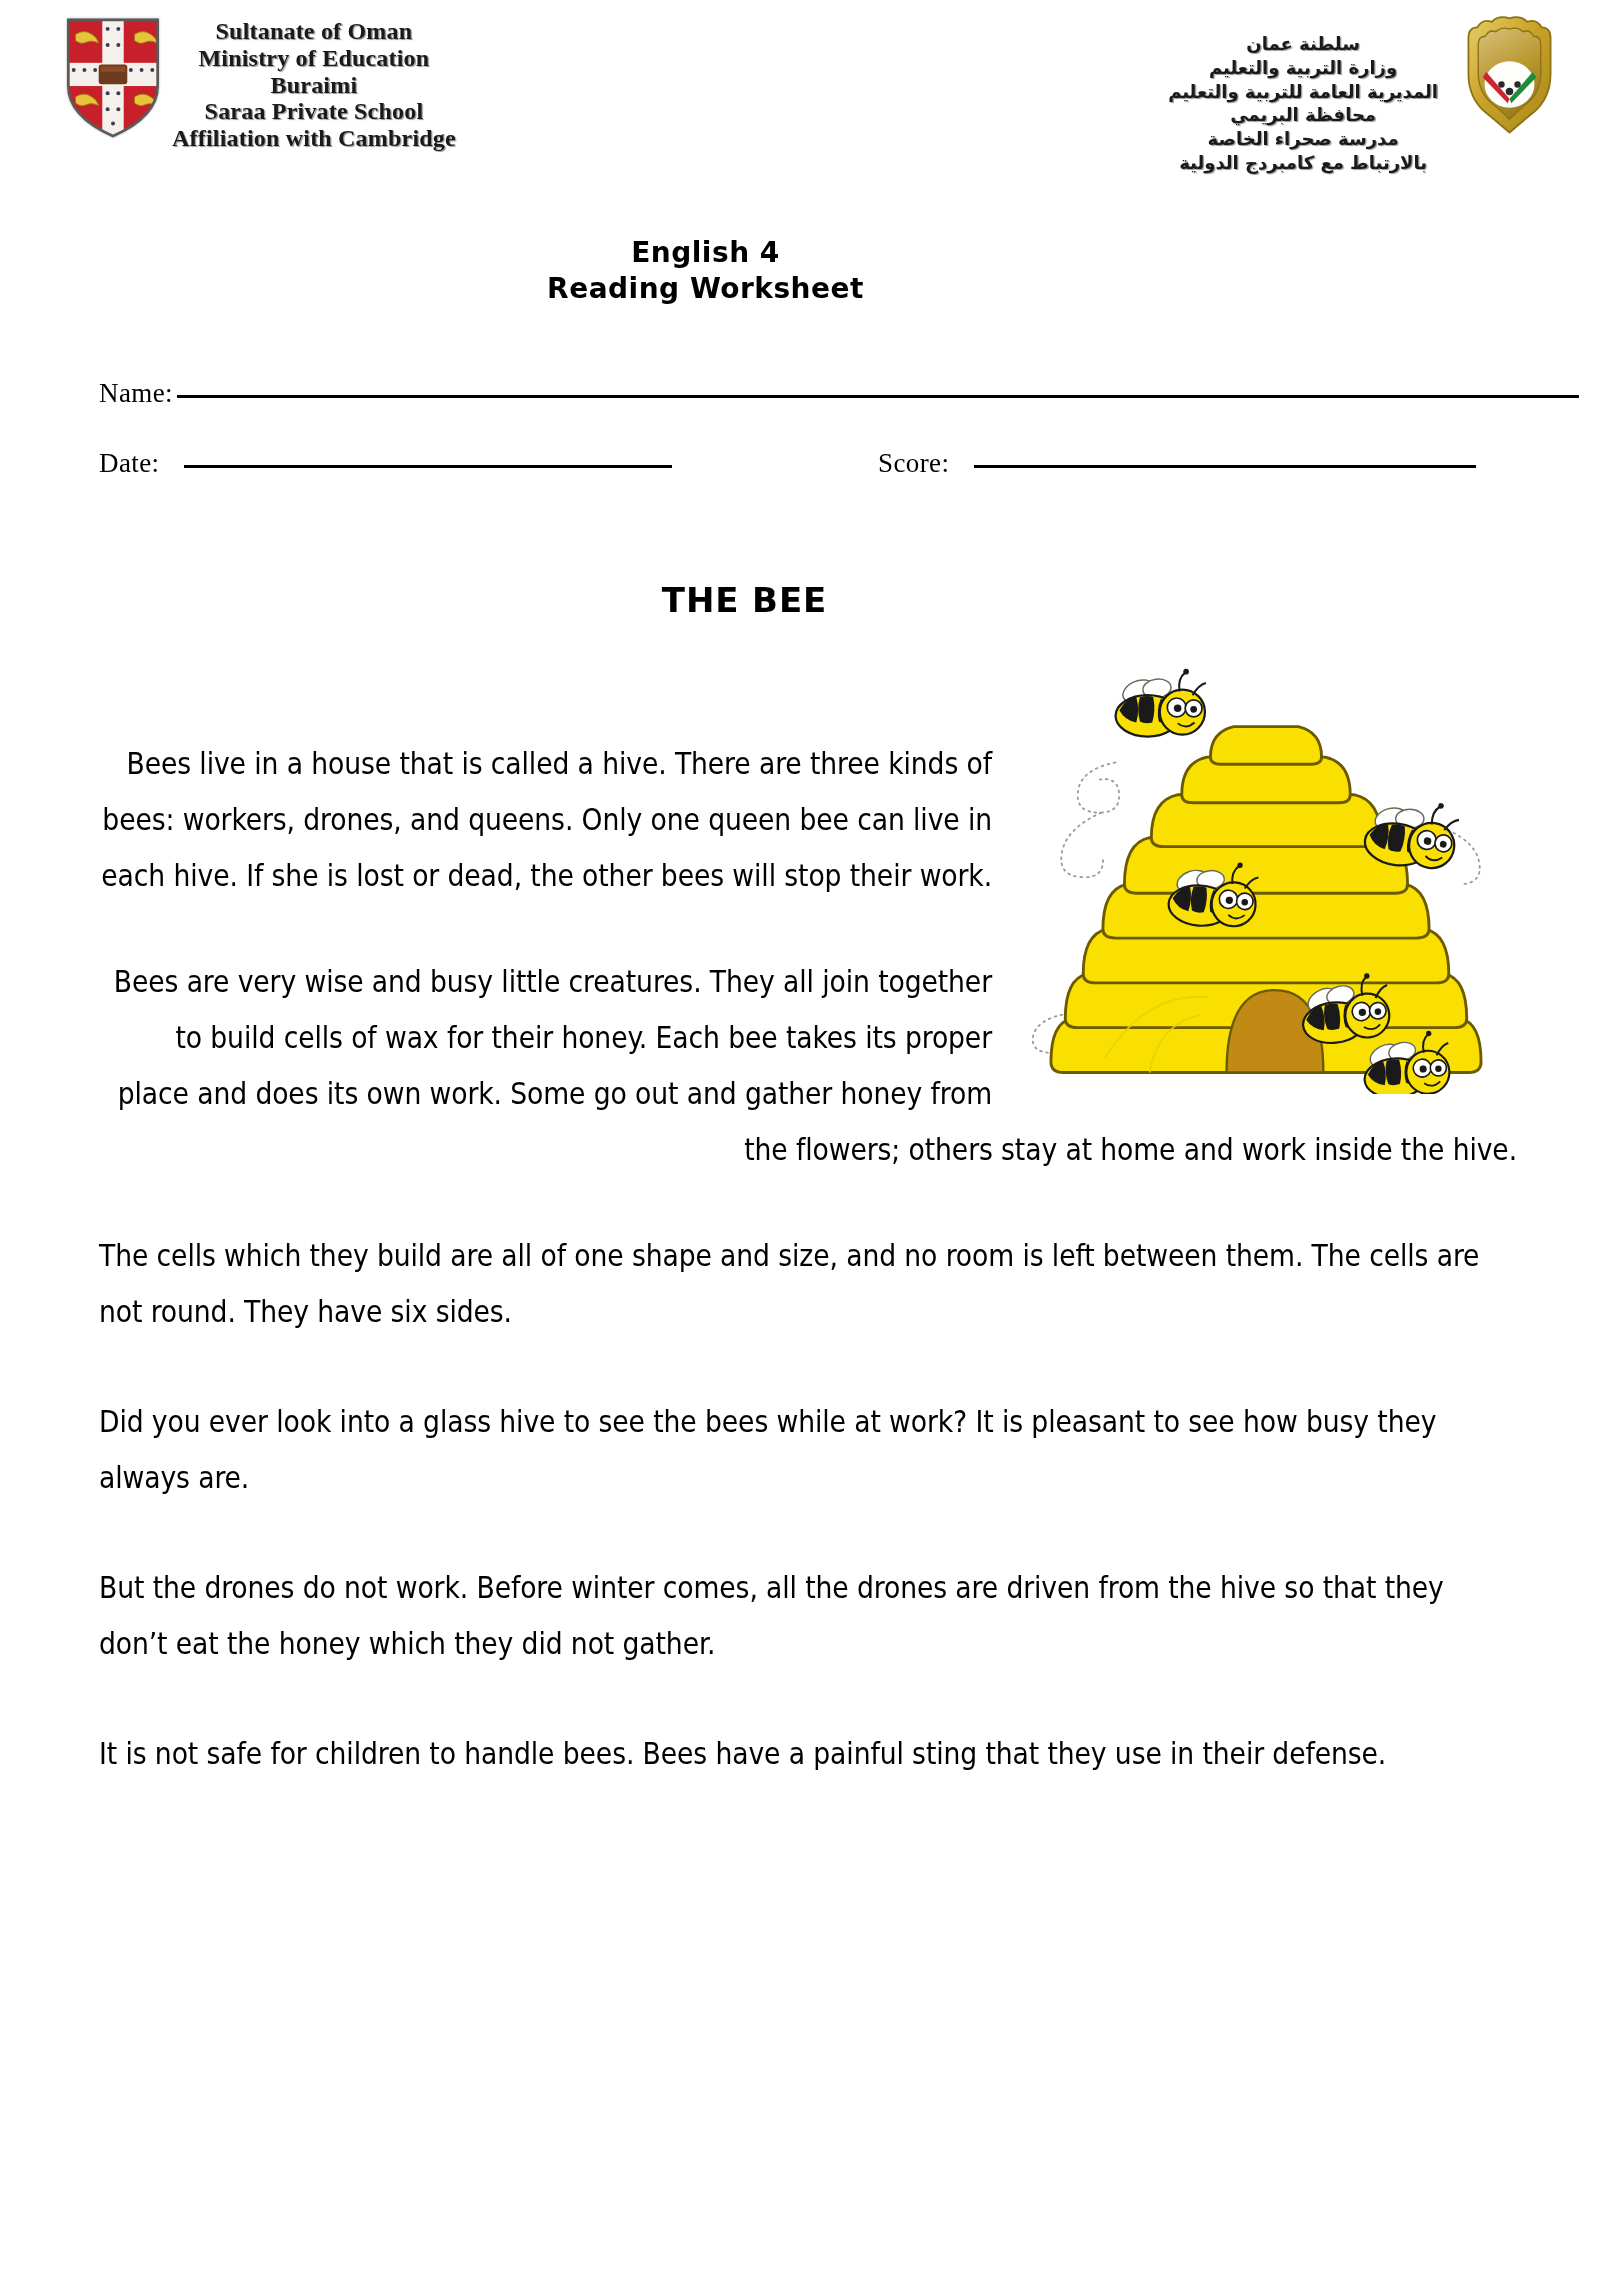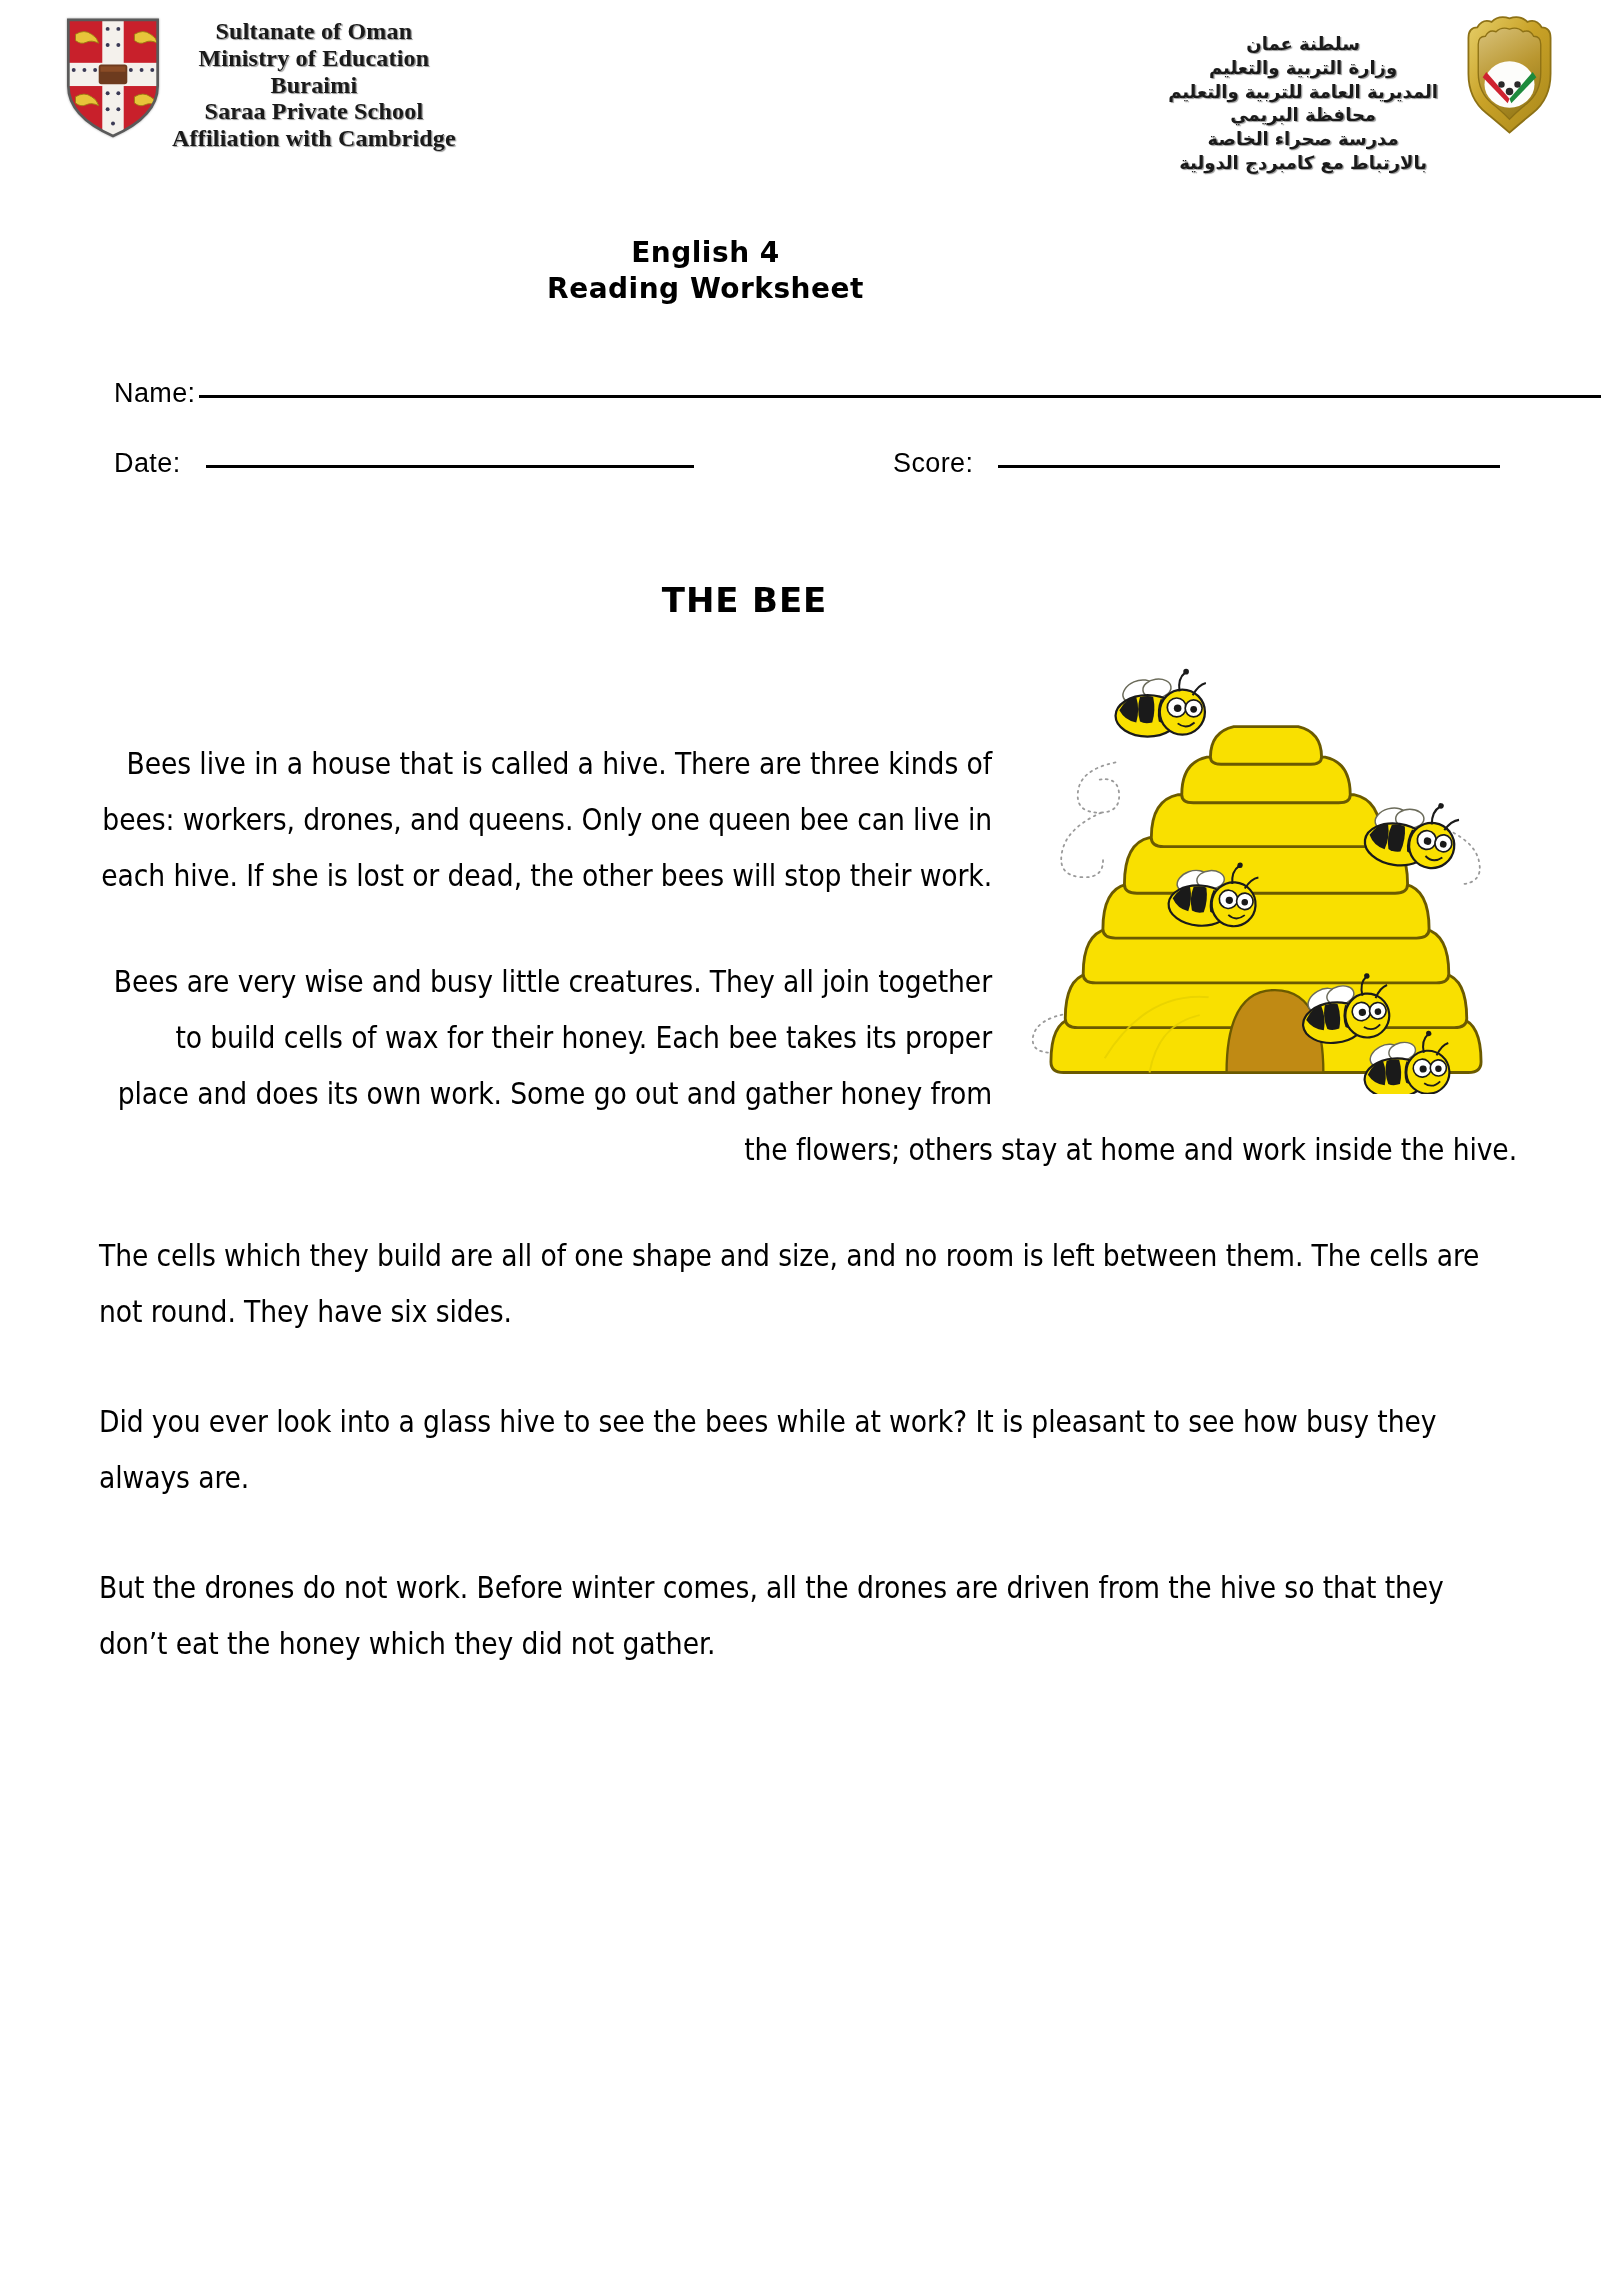--- a/index.html
+++ b/index.html
@@ -91,24 +91,23 @@
     line-height: 1.28;
     letter-spacing: 0.5px;
   }
   .doc-title .t-line { display: block; }
 
   
   .field-row {
     position: absolute;
     display: flex;
     align-items: baseline;
-    font-family: Liberation Sans, sans-serif;
+    font-family: Liberation Serif, serif;
     font-size: 27px;
     letter-spacing: 0.4px;
-    margin-left: 15px;
   }
   .field-label { white-space: nowrap; }
   .rule {
     display: inline-block;
     border-bottom: 3.1px solid #000;
     height: 0;
     position: relative;
     top: -3.6px;
   }
 
@@ -351,14 +350,15 @@
           <use href="#beeGlyph"></use>
         </g>
     </svg>
   </div>
 
   <p class="para narrow-wrap">Bees live in a house that is called a hive.  There are three kinds of bees: workers, drones, and queens. Only one queen bee can live in each hive. If she is lost or dead, the other bees will stop their work.</p>
   <p class="para narrow-wrap">Bees are very wise and busy little creatures. They all join together to build cells of wax for their honey. Each bee takes its proper place and does its own work. Some go out and gather honey from the flowers; others stay at home and work inside the hive.</p>
   <p class="para">The cells which they build are all of one shape and size, and no room is left between them. The cells are not round. They have six sides.</p>
   <p class="para">Did you ever look into a glass hive to see the bees while at work? It is pleasant to see how busy they always are.</p>
   <p class="para">But the drones do not work. Before winter comes, all the drones are driven from the hive so that they don’t eat the honey which they did not gather.</p>
+  <p class="para">It is not safe for children to handle bees. Bees have a painful sting that they use in their defense.</p>
 </div>
 
 
 </body></html>

